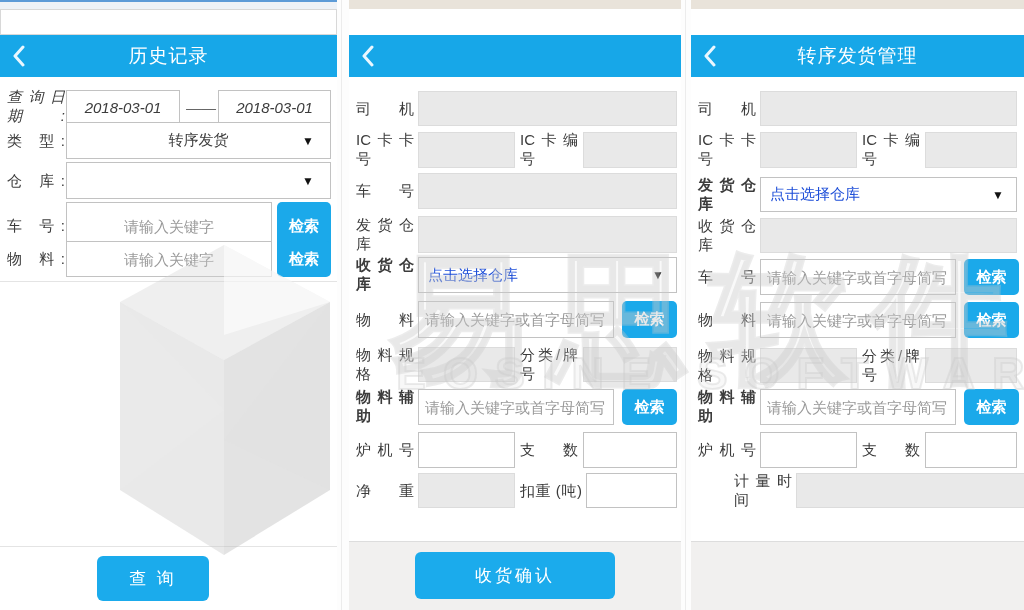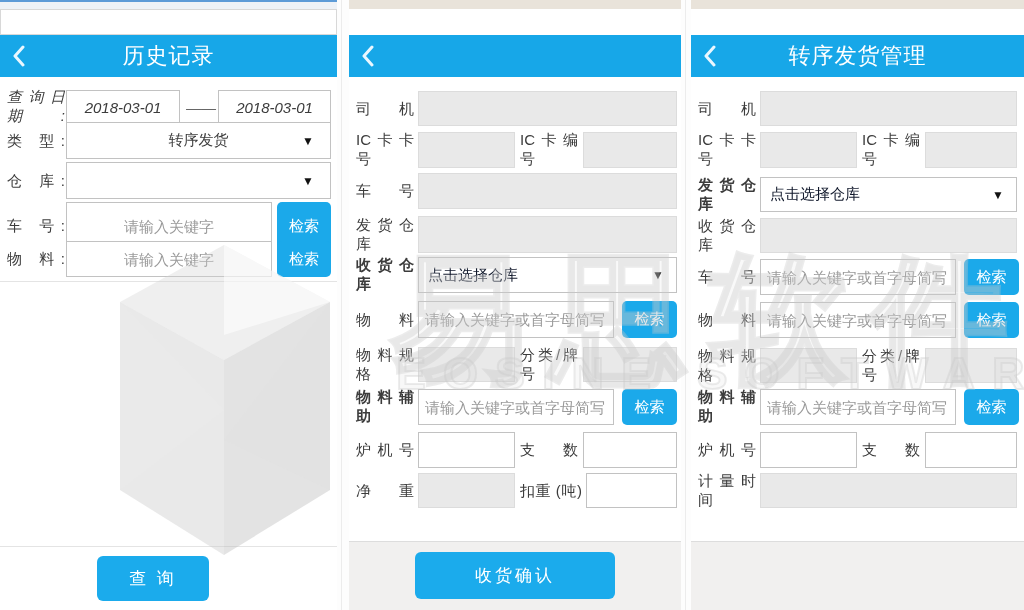--- a/index.html
+++ b/index.html
@@ -13,42 +13,42 @@
   #p-right{left:691px;width:333px;}
   .vsep{position:absolute;top:0;bottom:0;width:1px;background:#ececec;}
 
   
   .topline-blue{position:absolute;left:0;right:0;top:0;height:2px;background:#5d9bd7;}
   .topstrip-lt{position:absolute;left:0;right:0;top:2px;height:7px;background:#eef2f7;}
   .topstrip-beige{position:absolute;left:0;right:0;top:0;height:9px;background:#e9e3da;}
   .whiteband{position:absolute;left:0;right:0;top:9px;height:26px;background:#fff;border:1px solid #d8d8d8;box-sizing:border-box;}
   .hdr{position:absolute;left:0;right:0;top:35px;height:42px;background:#17a7e8;
        display:flex;align-items:center;justify-content:center;}
-  .hdr-title{color:#fff;font-size:22px;letter-spacing:1px;}
+  .hdr-title{color:#fff;font-size:19px;letter-spacing:1px;}
   .back{position:absolute;left:12px;top:0;bottom:0;width:30px;display:flex;align-items:center;}
 
   
   .row{position:absolute;left:0;right:0;}
   .lbl{position:absolute;left:7px;width:58px;top:50%;transform:translateY(-50%);
        font-size:15px;color:#3c3c3c;text-align:justify;text-align-last:justify;}
   .lbl.b{font-weight:700;}
   .inlbl{position:absolute;top:50%;transform:translateY(-50%);font-size:15px;color:#3c3c3c;
          text-align:justify;text-align-last:justify;}
   .fld{position:absolute;top:0;bottom:0;box-sizing:border-box;display:flex;align-items:center;font-size:15px;}
   .gray{background:#e9e9e9;border:1px solid #dcdcdc;}
   .white{background:#fff;border:1px solid #c2c2c2;}
   .center{justify-content:center;}
-  .dd-text{padding-left:9px;color:#0f172a;}
+  .dd-text{padding-left:9px;color:#1d4ed8;}
   .caret{position:absolute;right:12px;top:50%;transform:translateY(-50%);font-size:12px;color:#111;}
   .fld input{width:100%;height:100%;border:none;outline:none;background:transparent;
              font-family:inherit;font-size:15px;color:#444;padding:0 6px;box-sizing:border-box;}
   .fld input::placeholder{color:#9a9a9a;opacity:1;}
   .fld input.ctr::placeholder{text-align:center;}
   .btn-s{position:absolute;top:0;bottom:0;background:#1ba9ea;color:#fff;border:none;border-radius:5px;
-         font-family:inherit;font-size:15px;cursor:pointer;}
+         font-family:inherit;font-size:15px;cursor:pointer;font-weight:bold;}
   .btn-l{position:absolute;background:#1babec;color:#fff;border:none;border-radius:6px;
          font-family:inherit;font-size:17px;letter-spacing:3px;cursor:pointer;}
   .hline{position:absolute;left:0;right:0;height:1px;background:#e4e4e4;}
   .btmstrip{position:absolute;left:0;right:0;top:541px;bottom:0;background:#f1f0ef;border-top:1px solid #ddd;}
 
   
   .wm{position:absolute;inset:0;pointer-events:none;z-index:40;overflow:hidden;}
   .wm-cn{position:absolute;left:390px;top:228px;font-size:138px;font-weight:900;letter-spacing:22px;
          color:rgba(215,215,215,0.14);-webkit-text-stroke:3px rgba(200,200,200,0.35);white-space:nowrap;}
   .wm-en{position:absolute;left:396px;top:348px;font-size:45px;font-weight:700;letter-spacing:17px;
@@ -278,21 +278,21 @@
       <span class="lbl">炉 机 号</span>
       <div class="fld white" style="left:69px;width:97px;">
         <input style="">
       </div>
       <span class="inlbl" style="left:171px;width:58px;">支 数</span>
       <div class="fld white" style="left:234px;width:92px;">
         <input style="">
       </div>
     </div>
 
-    <div class="row" style="top:473px;height:35px;">
+    <div class="row" style="top:473px;height:35px;margin-left:36px;">
       <span class="lbl">计量时间</span>
       <div class="fld gray" style="left:69px;width:257px;"></div>
     </div>
 
     <div class="btmstrip"></div>
   </section>
 
   <div class="wm">
     <svg style="position:absolute;left:112px;top:240px;" width="225" height="320" viewBox="0 0 225 320">
       <polygon points="112,5 218,62 112,120 8,62" fill="rgba(210,210,210,0.35)"></polygon>

